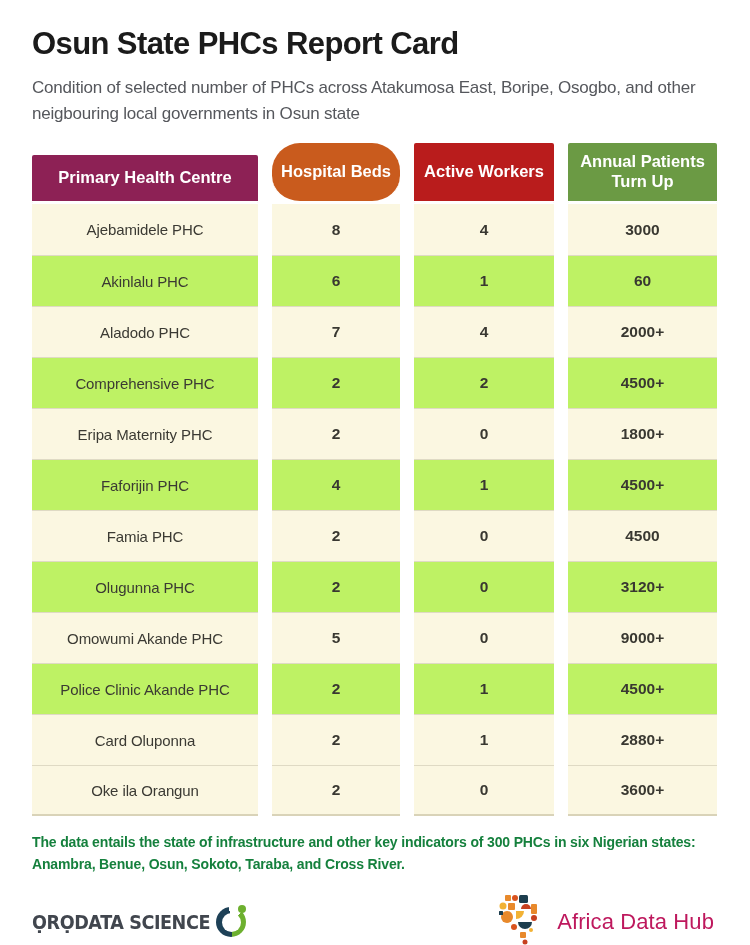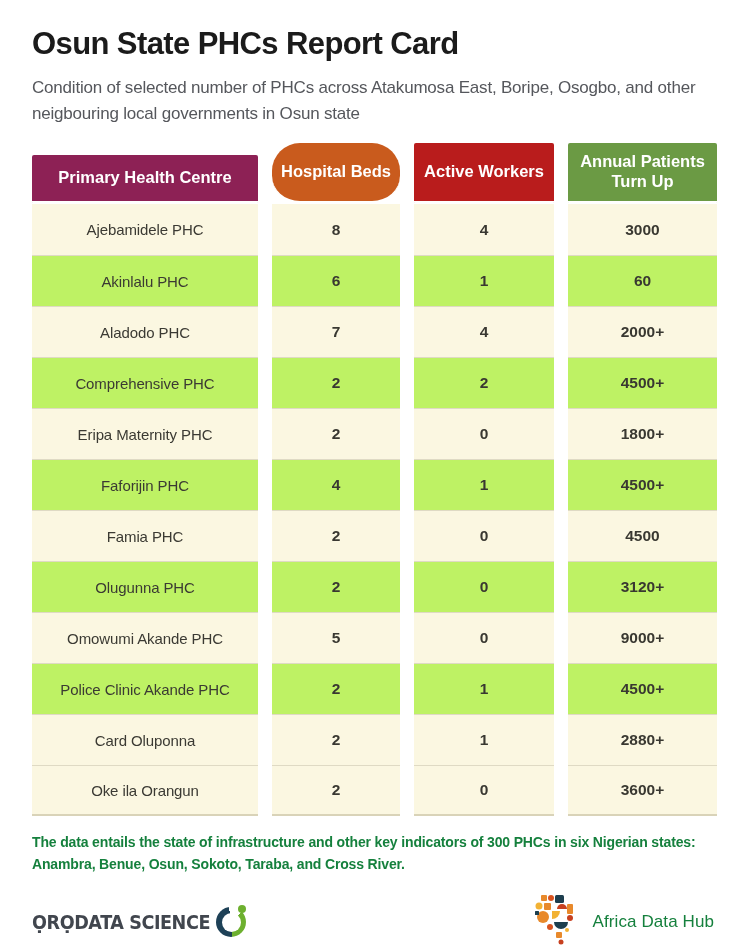--- a/index.html
+++ b/index.html
@@ -84,21 +84,21 @@
   .oro-ring::after {
     content:""; position:absolute; inset:5.5px;
     background:#ffffff; border-radius:50%;
   }
   .oro-dot {
     position:absolute; width:8px; height:8px; border-radius:50%;
     background:#6db02f; top:-2px; right:0px;
   }
   .adh-logo { display:flex; align-items:center; gap:13px; padding-right:4px; }
   .adh-text {
-    font-size:17px; font-weight:500; color:#15803d; letter-spacing:0.1px;
+    font-size:22px; font-weight:500; color:#be185d; letter-spacing:0.1px;
     white-space:nowrap;
   }
 </style>
 </head>
 <body>
 
 <div class="page">
 
   <div class="title">Osun State PHCs Report Card</div>
   <div class="subtitle">Condition of selected number of PHCs across Atakumosa East, Boripe, Osogbo, and other neigbouring local governments in Osun state</div>

